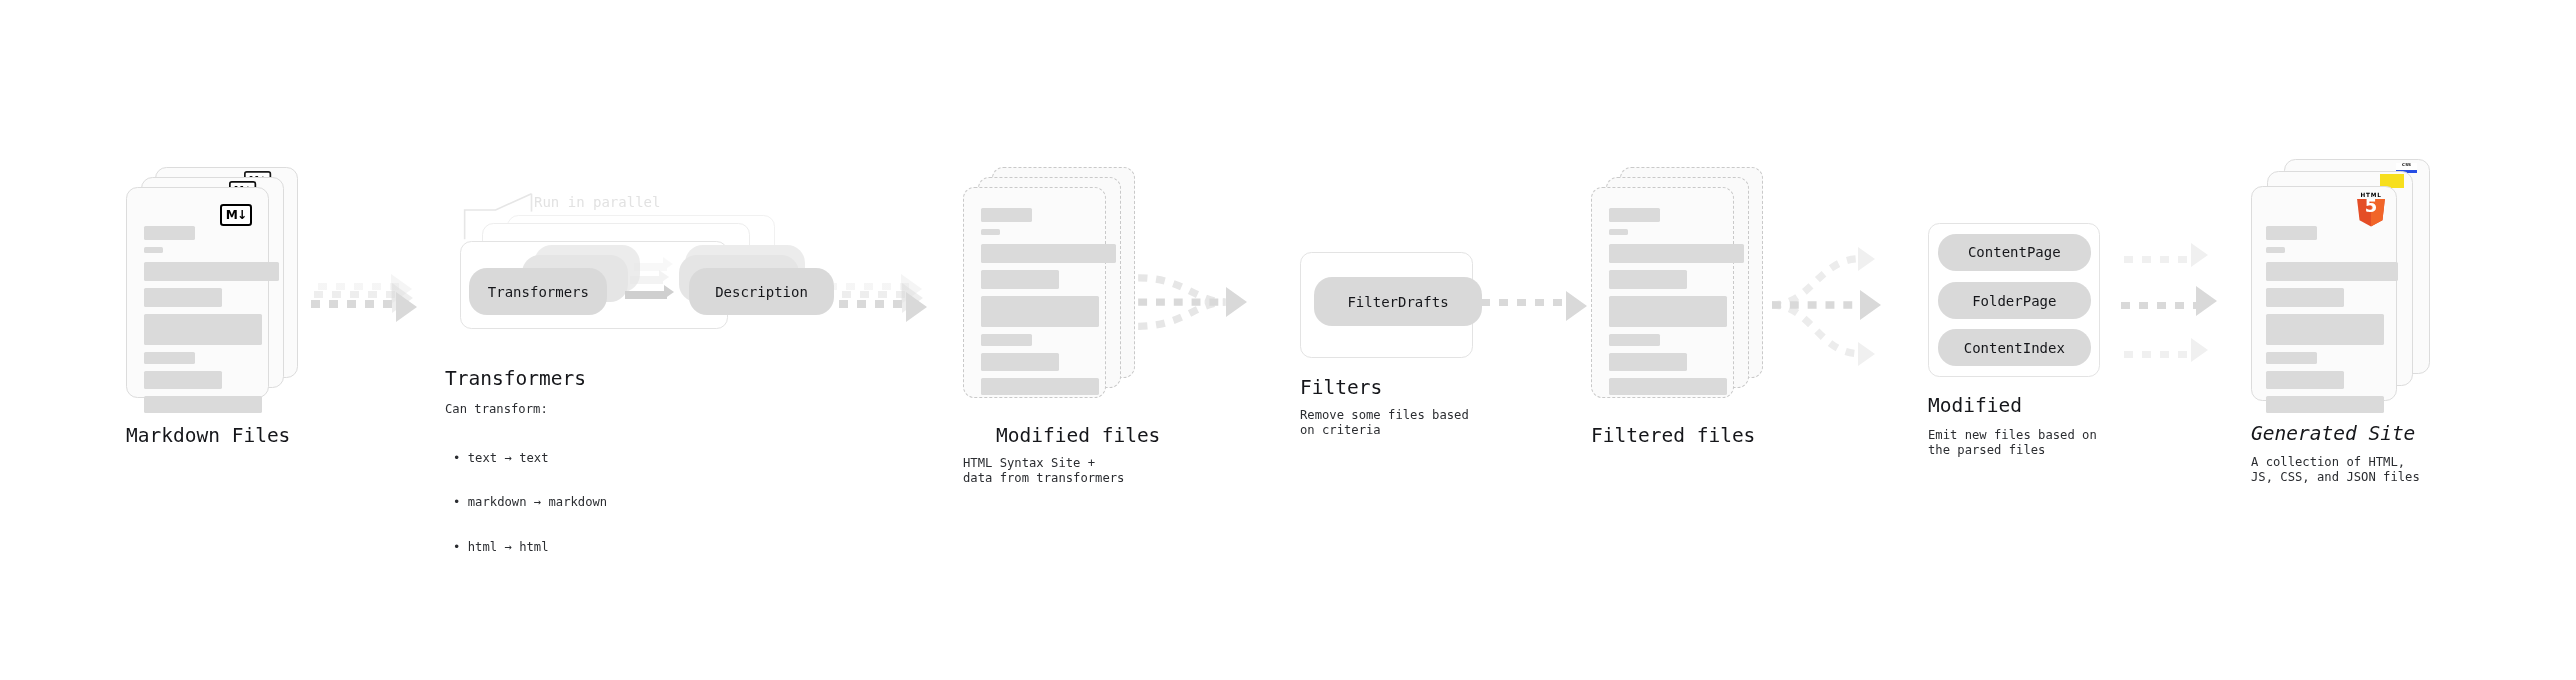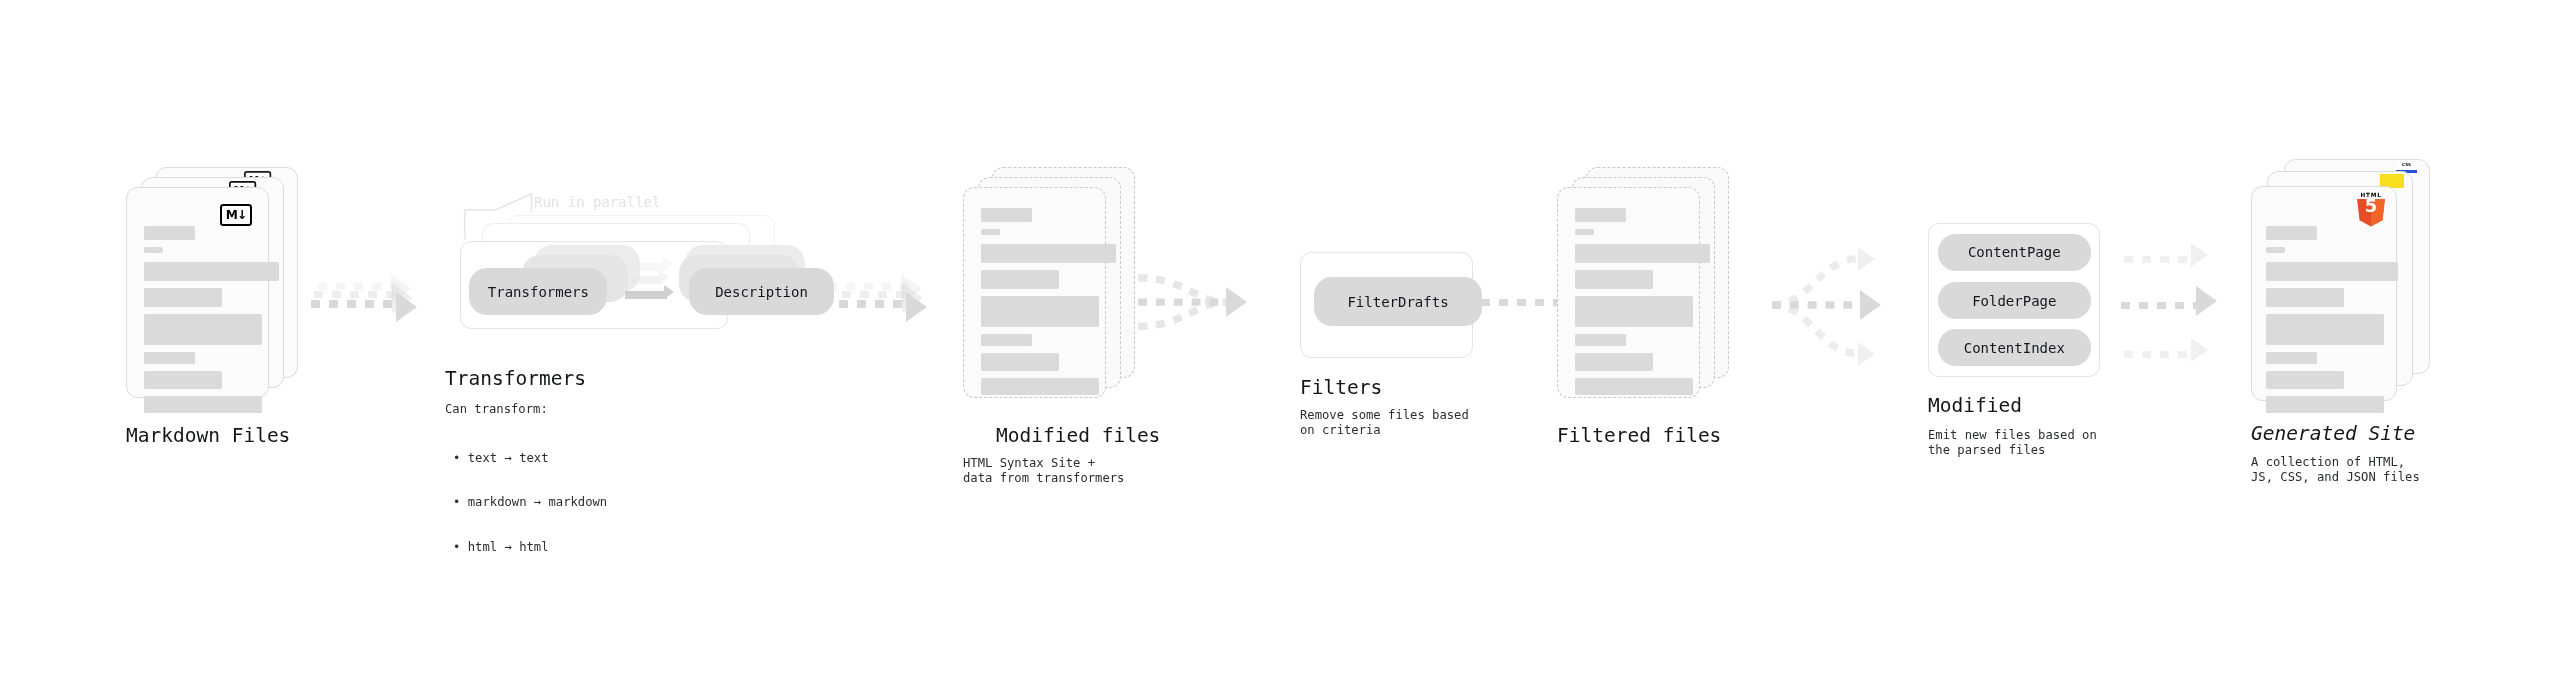--- a/index.html
+++ b/index.html
@@ -250,21 +250,21 @@
 on criteria</div>
   </div>
 
   <div class="arrow" style="left:1481px;top:289px;width:130px;height:32.5px;">
     <div class="dashseg" style="left:0px;top:9.8px;width:88px;">
         <i></i>
       </div>
     <div class="tri" style="left:85px;top:1.6px;"></div>
   </div>
 
-  <div class="node" style="left:1557px;top:167px;">
+  <div class="node" style="left:1591px;top:167px;">
     <div class="filestack" style="width:172px;height:240px;">
       <div class="sheet dashed s3" style="width:143px;height:211px;"></div>
       <div class="sheet dashed s2" style="width:143px;height:211px;"></div>
       <div class="sheet dashed s1" style="width:143px;height:211px;"></div>
       <div class="lines" style="top:41px;left:18px;width:119px;">
         <div class="bar" style="width:51px;height:14px;"></div>
         <div class="bar" style="width:18.7px;height:5.7px;margin-bottom:9px;"></div>
         <div class="bar" style="width:135px;height:18.7px;"></div>
         <div class="bar" style="width:78px;height:18.7px;"></div>
         <div class="bar" style="width:118px;height:31px;"></div>

